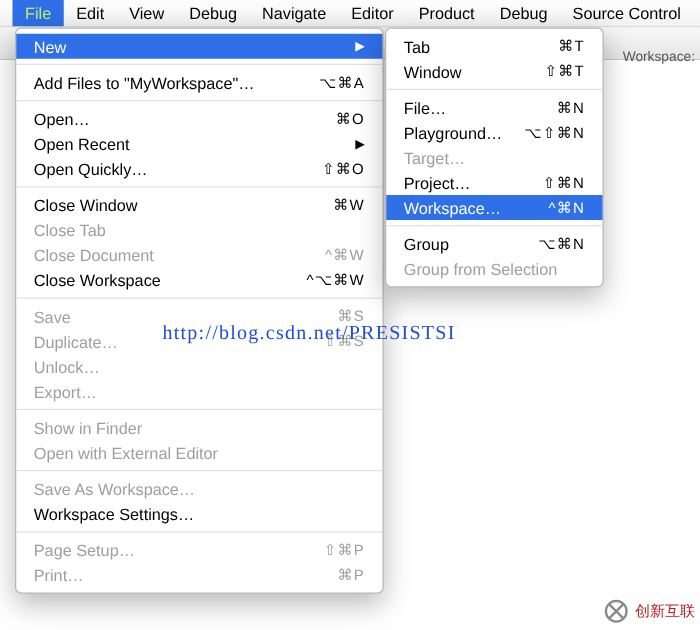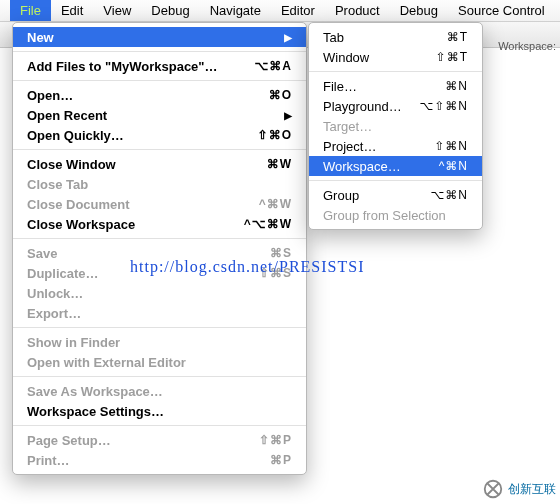--- a/index.html
+++ b/index.html
@@ -6,34 +6,34 @@
   body { width: 560px; height: 504px; background: #fff; font-size: 13px; color: #000; overflow: hidden; position: relative; }
 
   .menubar { height: 22px; background: linear-gradient(#fdfdfd,#f2f2f2); display: flex; align-items: stretch; border-bottom: 1px solid #d0d0d0; padding-left: 10px; }
   .menubar .mb { padding: 0 10px; display: flex; align-items: center; cursor: default; }
   .menubar .mb.sel { background: #2f6fe8; color: #bef264; }
 
   .toolbar { height: 26px; background: linear-gradient(#f7f7f7,#e6e6e6); border-bottom: 1px solid #c8c8c8; }
   .remark { position: absolute; right: 4px; top: 40px; font-size: 11px; color: #555; }
 
   .menu, .submenu { position: absolute; background: #fff; border: 1px solid #b8b8b8; border-radius: 5px; box-shadow: 0 8px 22px rgba(0,0,0,.28); padding: 4px 0; }
-  .menu { left: 12px; top: 22px; width: 295px; font-weight: bold; }
+  .menu { left: 12px; top: 22px; width: 295px; }
   .submenu { left: 308px; top: 22px; width: 175px; }
 
   .row { display: flex; align-items: center; height: 20px; padding: 0 14px; cursor: default; }
   .row.sel { background: #2f6fe8; color: #fff; }
   .row.disabled { color: #9e9e9e; justify-content: flex-end; }
   .sep { border-top: 1px solid #e1e1e1; margin: 4px 0; }
   .lbl { flex: 1; white-space: nowrap; }
   .kc { font-size: 12px; margin-left: 8px; letter-spacing: 1px; text-align: right; }
   .arrow { margin-left: 8px; font-size: 10px; }
   .row.sel .kc, .row.sel .arrow { color: #fff; }
 
   .watermark { position: absolute; left: 130px; top: 258px; color: #1d4ed8; font-family: Georgia, serif; font-size: 16px; letter-spacing: 1px; pointer-events: none; }
-  .logo { position: absolute; right: 4px; bottom: 4px; display: flex; align-items: center; gap: 4px; color: #0369a1; font-size: 12px; }
+  .logo { position: absolute; right: 4px; bottom: 4px; display: flex; align-items: center; gap: 4px; color: #b91c1c; font-size: 12px; }
   .logo svg { width: 22px; height: 22px; }
 </style>
 </head>
 <body>
 
 <div class="menubar" id="menubar">
     <div class="mb sel">File</div>
     <div class="mb">Edit</div>
     <div class="mb">View</div>
     <div class="mb">Debug</div>

